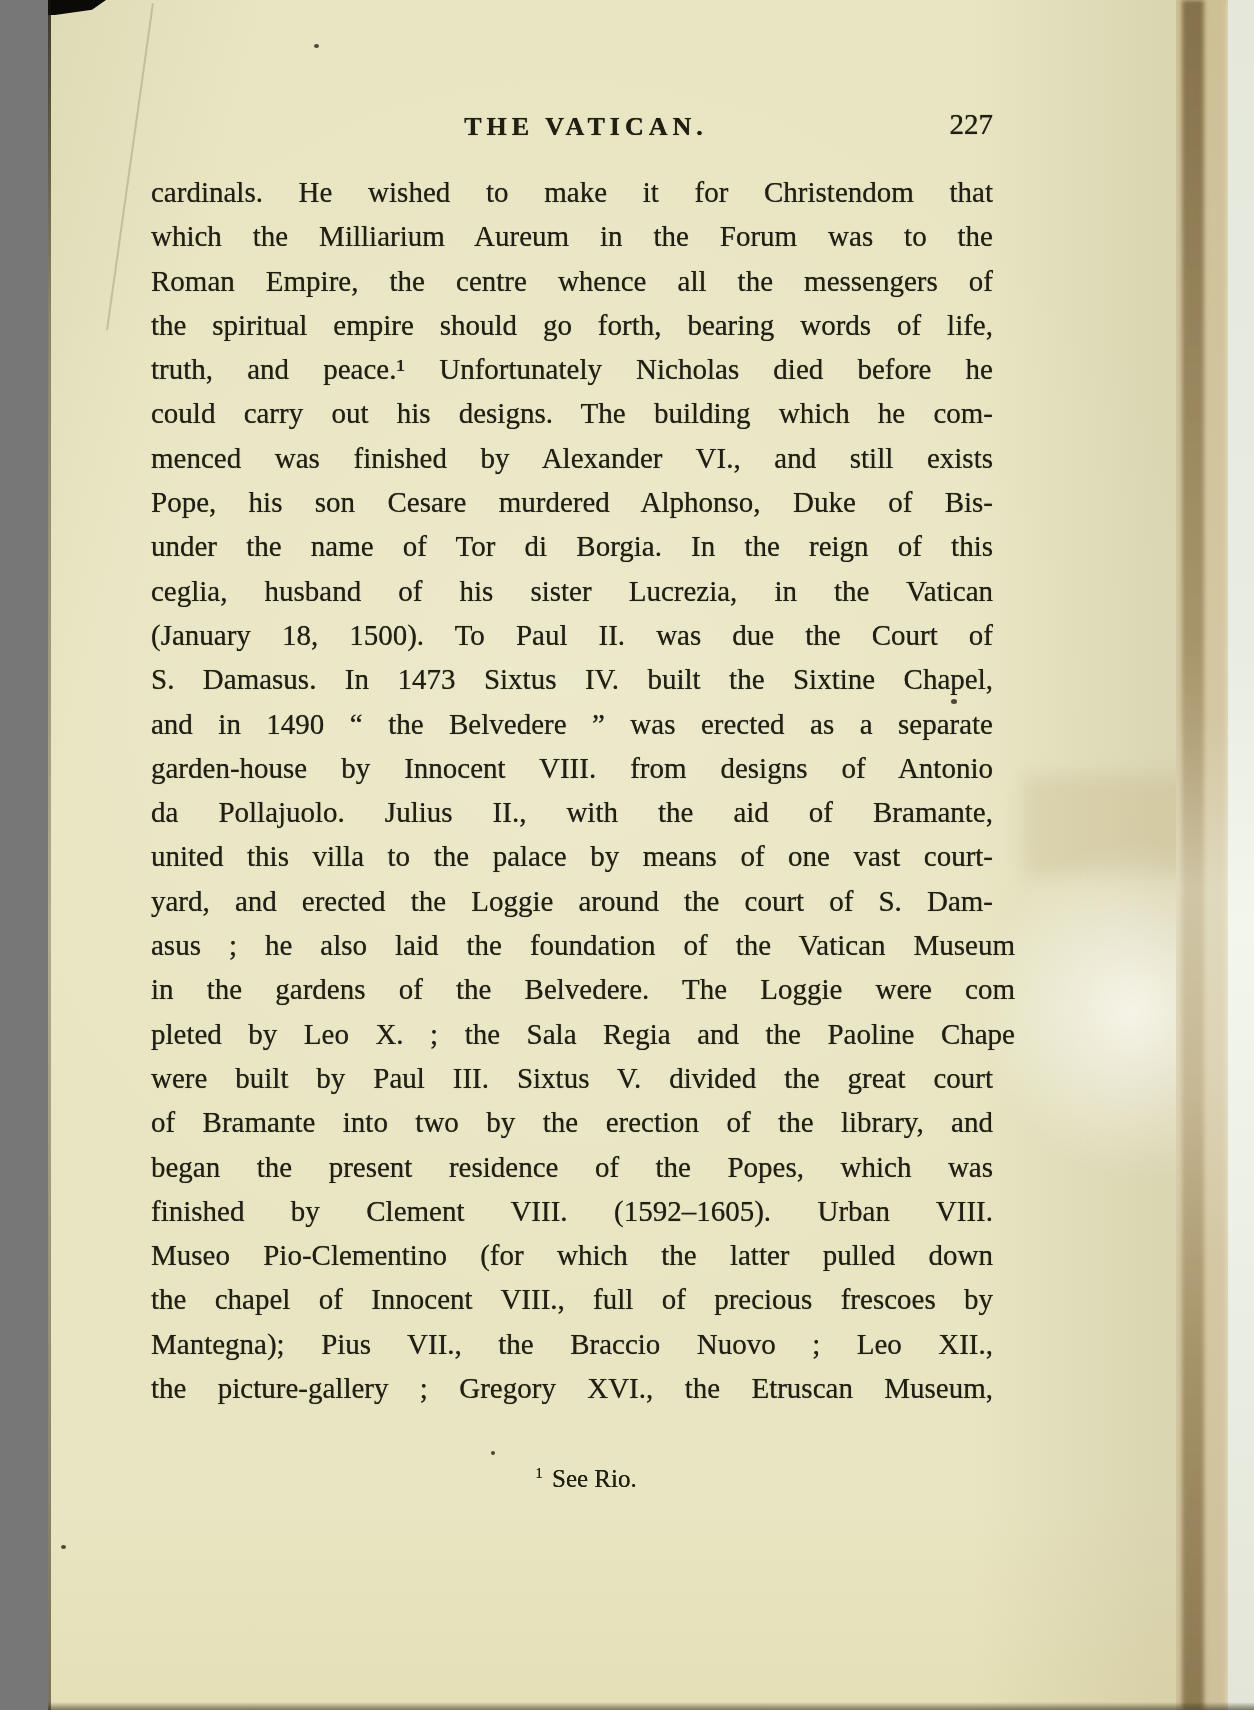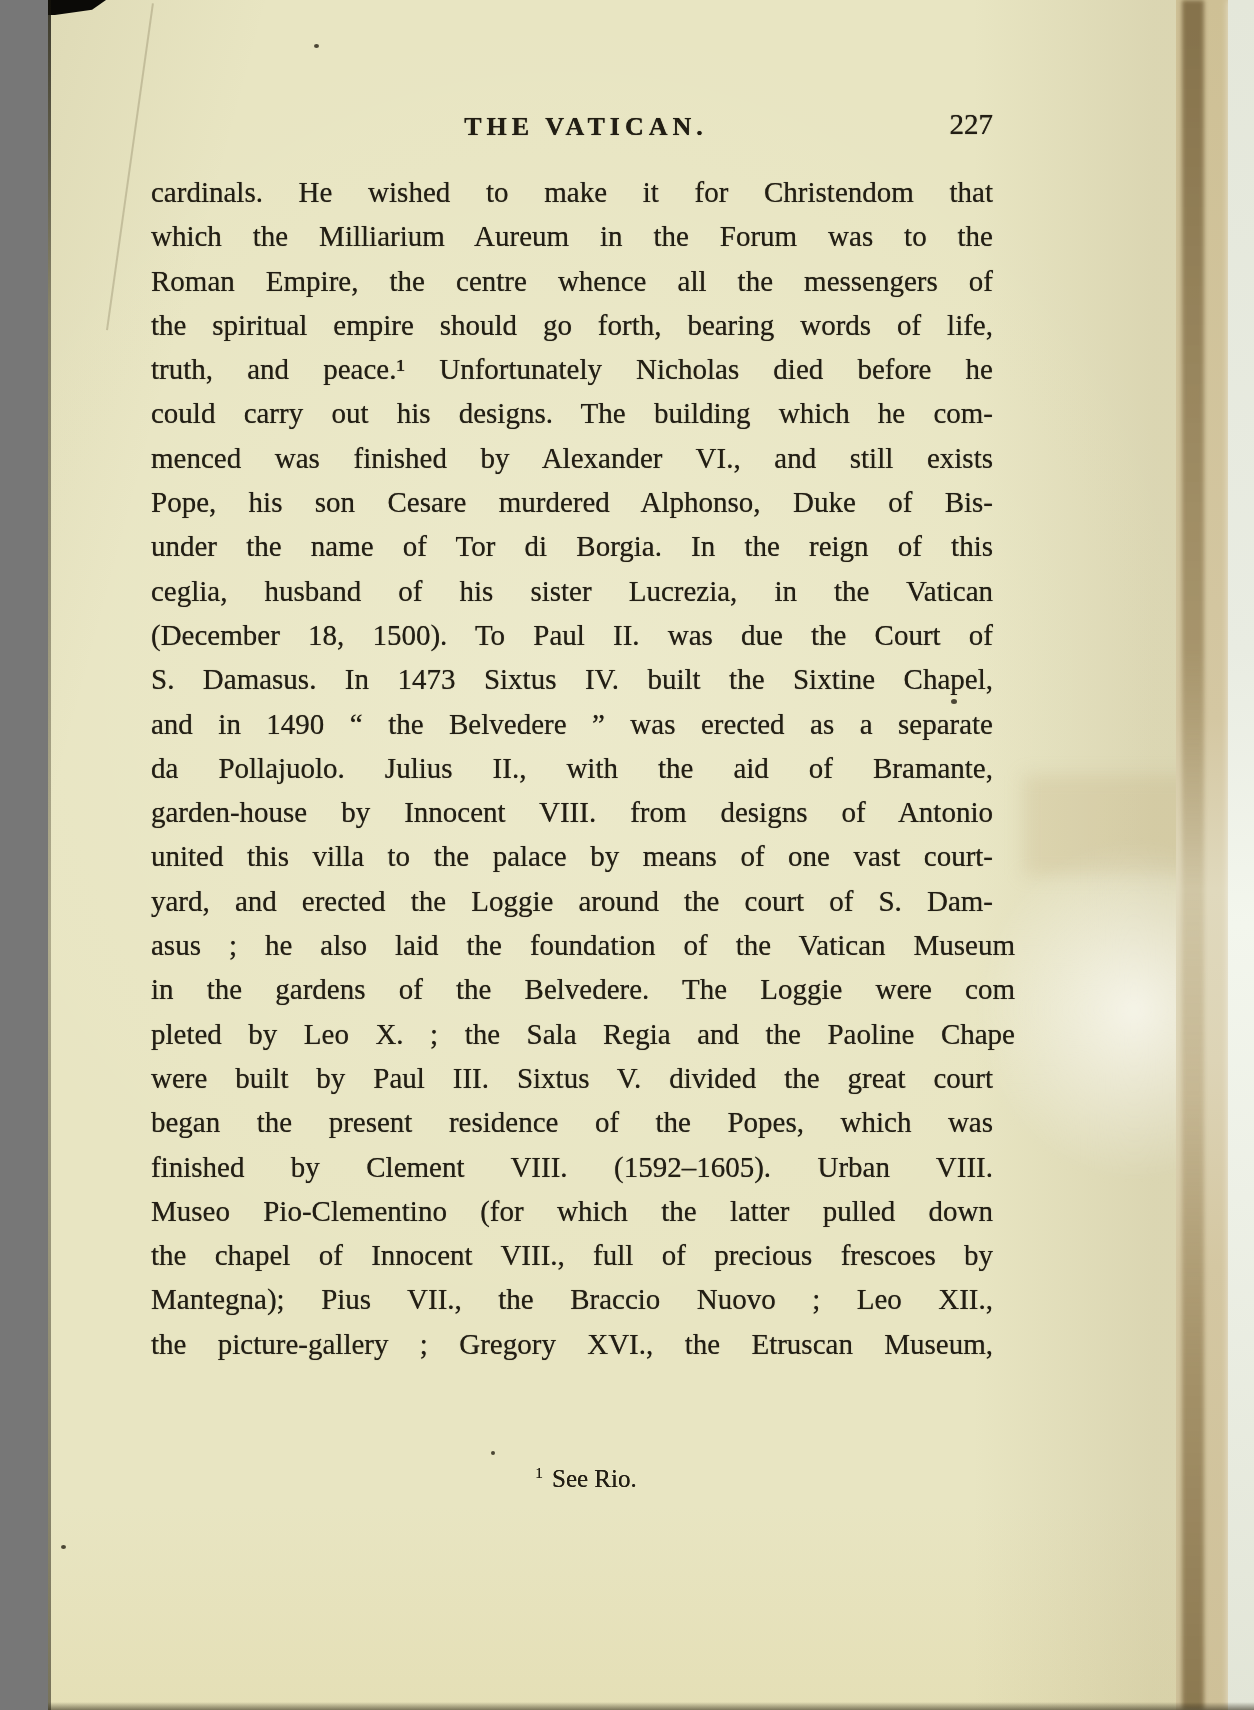--- a/index.html
+++ b/index.html
@@ -148,31 +148,32 @@
     <div class="body-line">cardinals. He wished to make it for Christendom that</div>
     <div class="body-line">which the Milliarium Aureum in the Forum was to the</div>
     <div class="body-line">Roman Empire, the centre whence all the messengers of</div>
     <div class="body-line">the spiritual empire should go forth, bearing words of life,</div>
     <div class="body-line">truth, and peace.¹ Unfortunately Nicholas died before he</div>
     <div class="body-line">could carry out his designs. The building which he com-</div>
     <div class="body-line">menced was finished by Alexander VI., and still exists</div>
     <div class="body-line">Pope, his son Cesare murdered Alphonso, Duke of Bis-</div>
     <div class="body-line">under the name of Tor di Borgia. In the reign of this</div>
     <div class="body-line">ceglia, husband of his sister Lucrezia, in the Vatican</div>
-    <div class="body-line">(December 18, 1500). To Paul II. was due the Court of</div>
+    <div class="body-line">(January 18, 1500). To Paul II. was due the Court of</div>
     <div class="body-line">S. Damasus. In 1473 Sixtus IV. built the Sixtine Chapel,</div>
     <div class="body-line">and in 1490 “ the Belvedere ” was erected as a separate</div>
+    <div class="body-line">garden-house by Innocent VIII. from designs of Antonio</div>
     <div class="body-line">da Pollajuolo. Julius II., with the aid of Bramante,</div>
-    <div class="body-line">garden-house by Innocent VIII. from designs of Antonio</div>
     <div class="body-line">united this villa to the palace by means of one vast court-</div>
     <div class="body-line">yard, and erected the Loggie around the court of S. Dam-</div>
     <div class="body-line">asus ; he also laid the foundation of the Vatican Museum</div>
     <div class="body-line">in the gardens of the Belvedere. The Loggie were com</div>
     <div class="body-line">pleted by Leo X. ; the Sala Regia and the Paoline Chape</div>
     <div class="body-line">were built by Paul III. Sixtus V. divided the great court</div>
+    <div class="body-line">of Bramante into two by the erection of the library, and</div>
     <div class="body-line">began the present residence of the Popes, which was</div>
     <div class="body-line">finished by Clement VIII. (1592–1605). Urban VIII.</div>
     <div class="body-line">Museo Pio-Clementino (for which the latter pulled down</div>
     <div class="body-line">the chapel of Innocent VIII., full of precious frescoes by</div>
     <div class="body-line">Mantegna); Pius VII., the Braccio Nuovo ; Leo XII.,</div>
     <div class="body-line">the picture-gallery ; Gregory XVI., the Etruscan Museum,</div>
   </div>
 
   <div class="footnote">
     <sup>1</sup><span>See Rio.</span>

